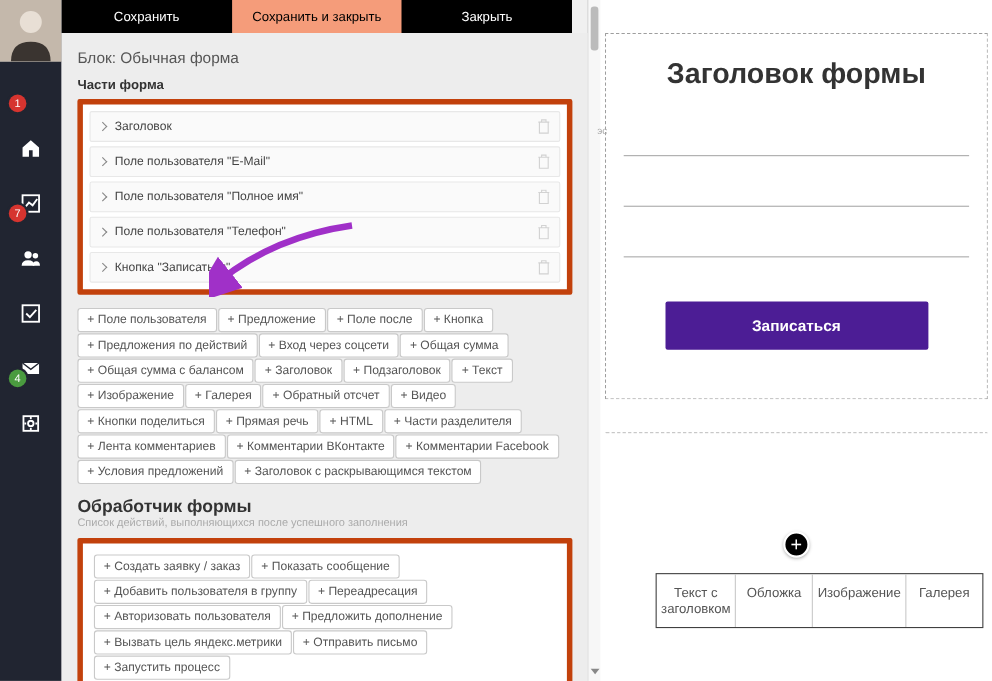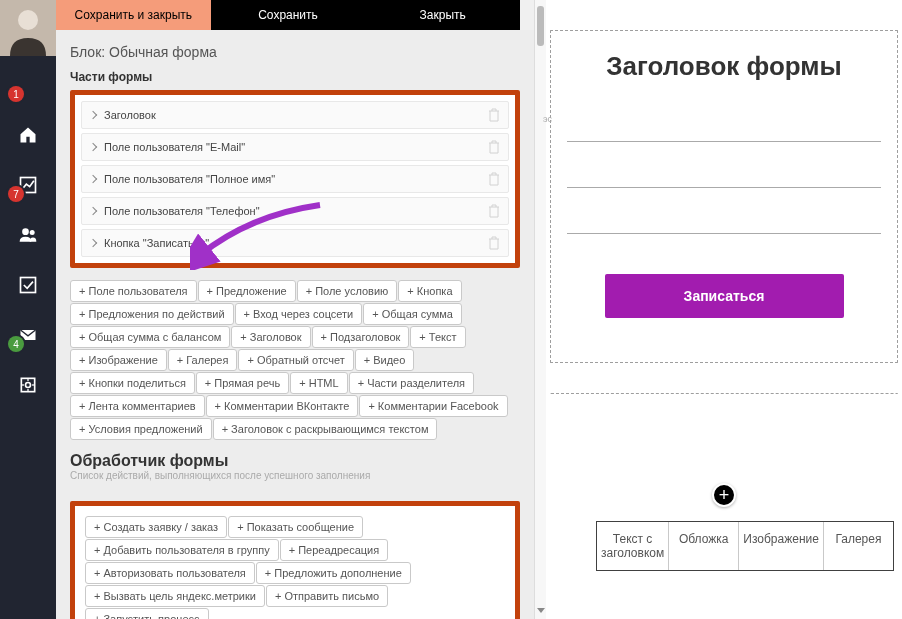--- a/index.html
+++ b/index.html
@@ -26,34 +26,34 @@
 .part-row { display:flex; align-items:center; border:1px solid #e8e8e8; border-radius:2px; height:28px; margin-bottom:4px; padding:0 8px; background:#fafafa; }
 .part-row:last-child { margin-bottom:0; }
 .chevron { width:6px; height:6px; border-right:1px solid #888; border-bottom:1px solid #888; transform:rotate(-45deg); margin-right:8px; }
 .part-label { flex:1; font-size:11px; color:#444; }
 .trash { width:12px; height:14px; opacity:0.3; }
 
 .pill-group { display:flex; flex-wrap:wrap; gap:1px; margin-bottom:12px; }
 .pill { border:1px solid #c9c9c9; background:#fff; border-radius:3px; padding:4px 8px; font-size:11px; color:#555; cursor:pointer; white-space:nowrap; }
 
 .proc-title { font-size:16px; font-weight:bold; margin-top:4px; }
-.proc-sub { font-size:10px; color:#aaa; margin-bottom:20px; }
+.proc-sub { font-size:10px; color:#aaa; margin-bottom:8px; }
 
 .arrow { position:absolute; left:190px; top:200px; width:140px; height:70px; pointer-events:none; z-index:5; }
 
 .right-scroll { position:absolute; left:534px; top:0; width:12px; height:100%; background:#f7f7f7; border-left:1px solid #ddd; }
 .right-scroll .sbar { position:absolute; top:6px; left:2px; width:7px; height:40px; background:#bbb; border-radius:3px; }
 .right-scroll .arrdn { position:absolute; bottom:6px; left:2px; width:0; height:0; border-left:4px solid transparent; border-right:4px solid transparent; border-top:5px solid #888; }
 
 .preview { position:absolute; left:546px; top:0; right:0; height:100%; background:#fff; padding-top:30px; }
 .dashed { border:1px dashed #9e9e9e; border-radius:1px; padding:20px 4px; margin:0 4px 30px 4px; }
 .form-title { font-family:Arial,sans-serif; font-weight:bold; font-size:26px; text-align:center; margin-bottom:30px; }
 .field-line { border-bottom:1px solid #aaa; height:30px; margin:0 12px 16px 12px; position:relative; }
 .tiny-label { position:absolute; left:-24px; top:2px; width:40px; font-size:9px; color:#aaa; overflow:hidden; }
-.cta { background:#a21caf; color:#fff; width:239px; height:44px; margin:40px auto 24px auto; display:flex; align-items:center; justify-content:center; font-size:14px; font-weight:bold; border-radius:2px; }
+.cta { background:#4c1d95; color:#fff; width:239px; height:44px; margin:40px auto 24px auto; display:flex; align-items:center; justify-content:center; font-size:14px; font-weight:bold; border-radius:2px; }
 
 .add-circle { position:absolute; left:50%; transform:translateX(-50%); bottom:112px; width:24px; height:24px; background:#000; border-radius:50%; color:#fff; display:flex; align-items:center; justify-content:center; font-size:18px; line-height:1; border:2px solid #fff; box-shadow:0 1px 3px rgba(0,0,0,0.3); }
 
 .type-tabs { position:absolute; bottom:48px; left:50px; right:8px; border:1px solid #404040; display:flex; background:#fff; }
 .type-tab { flex:1; text-align:center; padding:10px 4px; font-size:12px; color:#555; border-right:1px solid #c9c9c9; }
 .type-tab:last-child { border-right:none; }
 </style>
 </head>
 <body>
 
@@ -105,29 +105,29 @@
     <svg viewBox="0 0 24 24">
         <rect x="4" y="4" width="16" height="16" fill="none" stroke="#fff" stroke-width="2"></rect>
         <circle cx="12" cy="12" r="3" fill="none" stroke="#fff" stroke-width="2"></circle>
         <path d="M12 7 V5 M12 19 V17 M7 12 H5 M19 12 H17" stroke="#fff" stroke-width="2"></path>
       </svg>
   </div>
 </div>
 
 <div class="panel">
   <div class="panel-header">
+    <div class="ph-btn">Сохранить</div>
     <div class="ph-btn orange">Сохранить и закрыть</div>
-    <div class="ph-btn">Сохранить</div>
     <div class="ph-btn">Закрыть</div>
     <div class="scrolltrack"></div>
   </div>
 
   <div class="panel-body">
     <div class="block-title">Блок: Обычная форма</div>
-    <div class="section-label">Части формы</div>
+    <div class="section-label">Части форма</div>
 
     <div class="parts-box">
       <div class="part-row">
         <span class="chevron"></span>
         <span class="part-label">Заголовок</span>
         <svg class="trash" viewBox="0 0 12 14">
             <path d="M1 3 H11 M4 3 V1 H8 V3 M2 3 V13 H10 V3" stroke="#777" fill="none"></path>
           </svg>
       </div>
       <div class="part-row">
@@ -156,21 +156,21 @@
         <span class="part-label">Кнопка "Записаться"</span>
         <svg class="trash" viewBox="0 0 12 14">
             <path d="M1 3 H11 M4 3 V1 H8 V3 M2 3 V13 H10 V3" stroke="#777" fill="none"></path>
           </svg>
       </div>
     </div>
 
     <div class="pill-group" id="add-blocks">
         <div class="pill">+ Поле пользователя</div>
         <div class="pill">+ Предложение</div>
-        <div class="pill">+ Поле условию</div>
+        <div class="pill">+ Поле после</div>
         <div class="pill">+ Кнопка</div>
         <div class="pill">+ Предложения по действий</div>
         <div class="pill">+ Вход через соцсети</div>
         <div class="pill">+ Общая сумма</div>
         <div class="pill">+ Общая сумма с балансом</div>
         <div class="pill">+ Заголовок</div>
         <div class="pill">+ Подзаголовок</div>
         <div class="pill">+ Текст</div>
         <div class="pill">+ Изображение</div>
         <div class="pill">+ Галерея</div>

